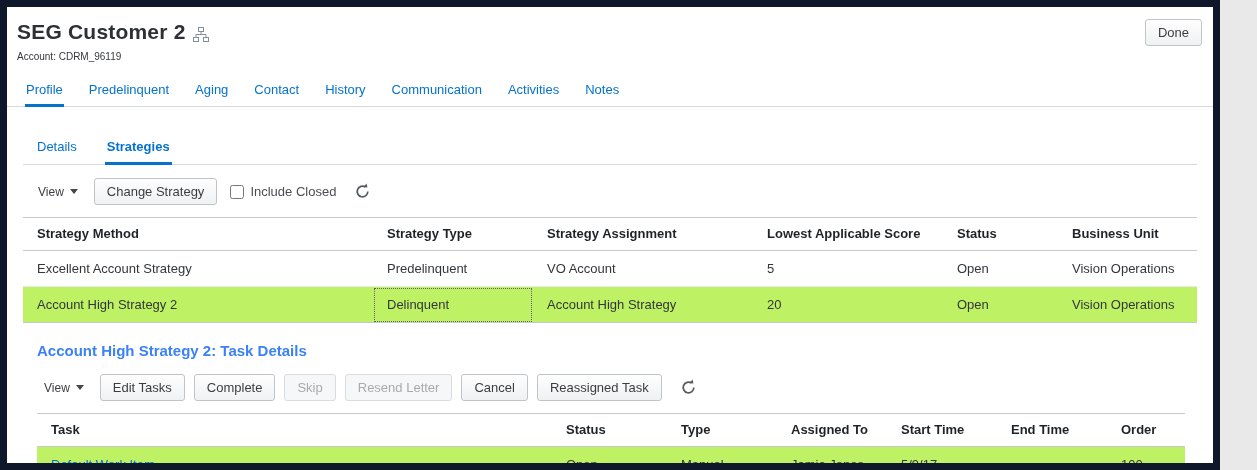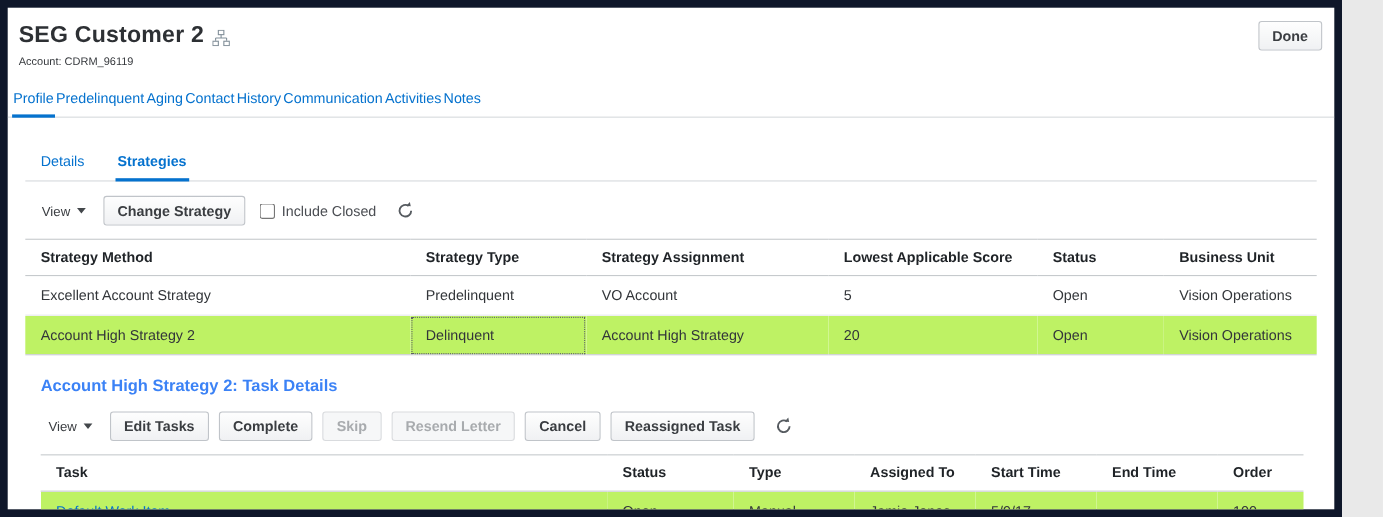--- a/index.html
+++ b/index.html
@@ -14,31 +14,31 @@
   }
 
   
   .title-row { display:flex; align-items:center; gap:7px; padding:13px 0 0 10px; }
   .page-title { font-size:21px; font-weight:bold; color:#2d3034; letter-spacing:.2px; }
   .hier-icon { display:inline-flex; margin-top:4px; }
   .subtitle { padding:7px 0 0 10px; font-size:10px; color:#35383c; }
 
   .btn {
     display:inline-block; padding:5px 12px;
-    font-family:inherit; font-size:13px; font-weight:bold; color:#3a3d41;
+    font-family:inherit; font-size:13px; font-weight:normal; color:#3a3d41;
     background:linear-gradient(#fefefe,#f0f1f3);
     border:1px solid #c0c4c9; border-radius:3px;
     cursor:pointer; white-space:nowrap;
   }
   .btn:disabled { color:#a8abae; background:#f6f7f8; border-color:#d9dbde; cursor:default; }
   .done-btn { position:absolute; top:12px; right:11px; }
 
   
   .main-tabs {
-    display:flex; margin-top:13px; padding:0 0 0 4px;
+    display:flex; gap:24px; margin-top:13px; padding:0 0 0 18px;
     border-bottom:1px solid #d6dadd;
   }
   .tab {
     position:relative; font-size:13px; color:#0572ce;
     padding:7px 1px 9px; cursor:pointer; white-space:nowrap;
   }
   .tab.active::after {
     content:""; position:absolute; left:0; right:0; bottom:-1px;
     height:3px; background:#0572ce;
   }

